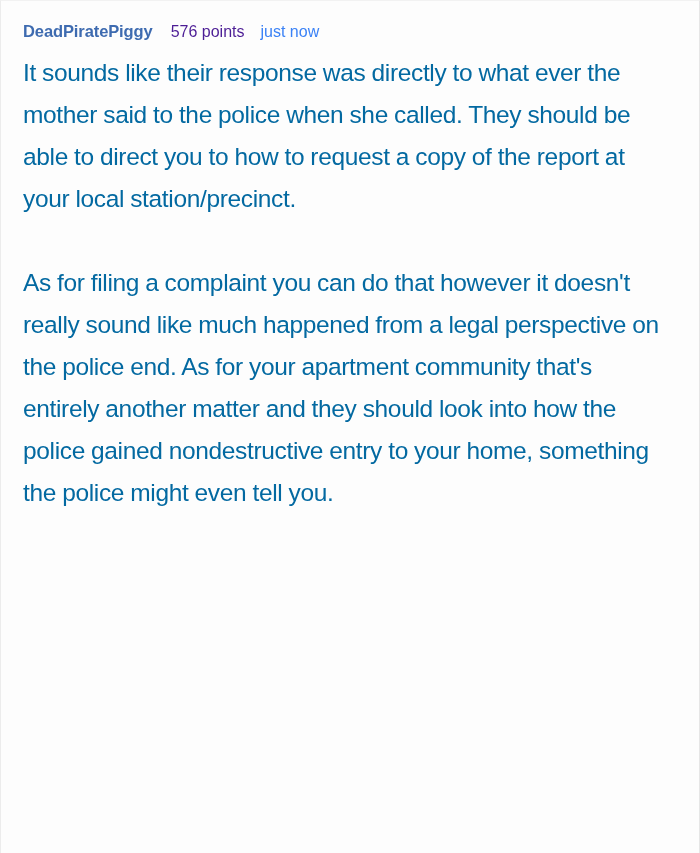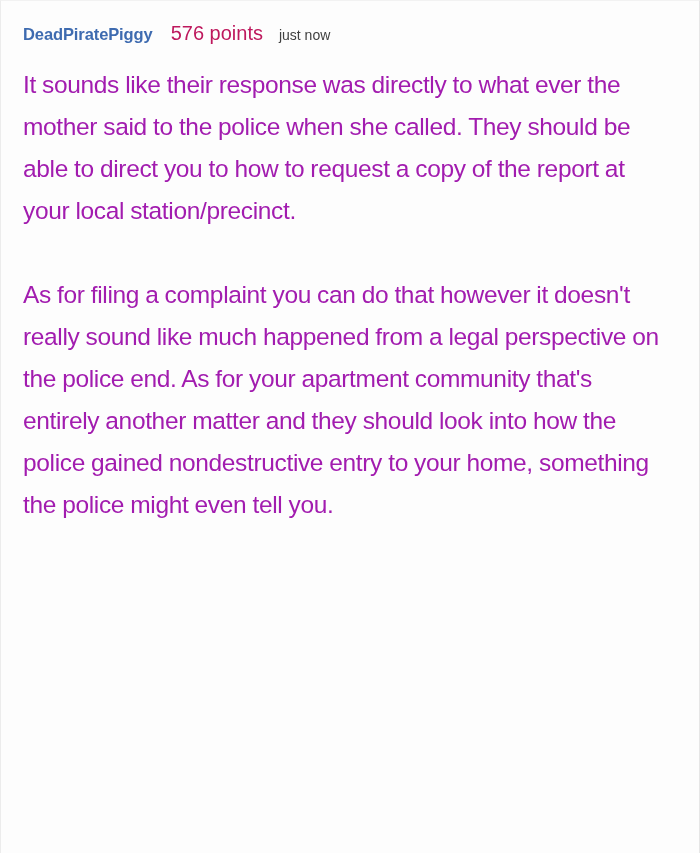--- a/index.html
+++ b/index.html
@@ -25,45 +25,45 @@
     overflow: hidden;
   }
   .comment-inner {
     padding: 21px 20px 0 22px;
   }
   .comment-meta {
     display: flex;
     align-items: baseline;
     white-space: nowrap;
     height: 22px;
-    margin-bottom: 20px;
+    margin-bottom: 8px;
   }
   .author {
     font-size: 16.5px;
     font-weight: bold;
     color: #3e6bb0;
     letter-spacing: -0.1px;
     margin-right: 18px;
     font-family: "Liberation Sans", sans-serif;
   }
   .points {
-    font-size: 20px;
-    color: #be185d;
+    font-size: 16px;
+    color: #4c1d95;
     margin-right: 16px;
     font-family: "Liberation Sans", sans-serif;
   }
   .timestamp {
-    font-size: 14px;
-    color: #404040;
+    font-size: 16px;
+    color: #3b82f6;
     font-family: "Liberation Sans", sans-serif;
   }
   .comment-body {
     font-size: 24.5px;
     line-height: 42px;
-    color: #a21caf;
+    color: #0369a1;
     font-family: "Liberation Sans", sans-serif;
     letter-spacing: -0.35px;
     word-spacing: -0.3px;
   }
   .comment-body p {
     margin: 0 0 42px 0;
     max-width: 645px;
   }
   .comment-body p:last-child {
     margin-bottom: 0;

